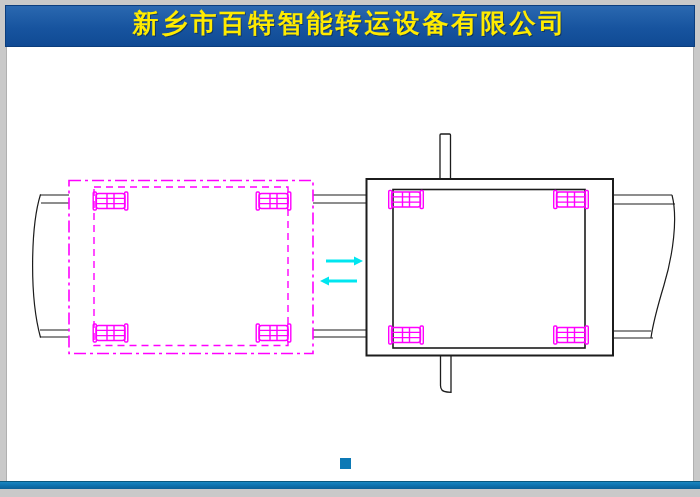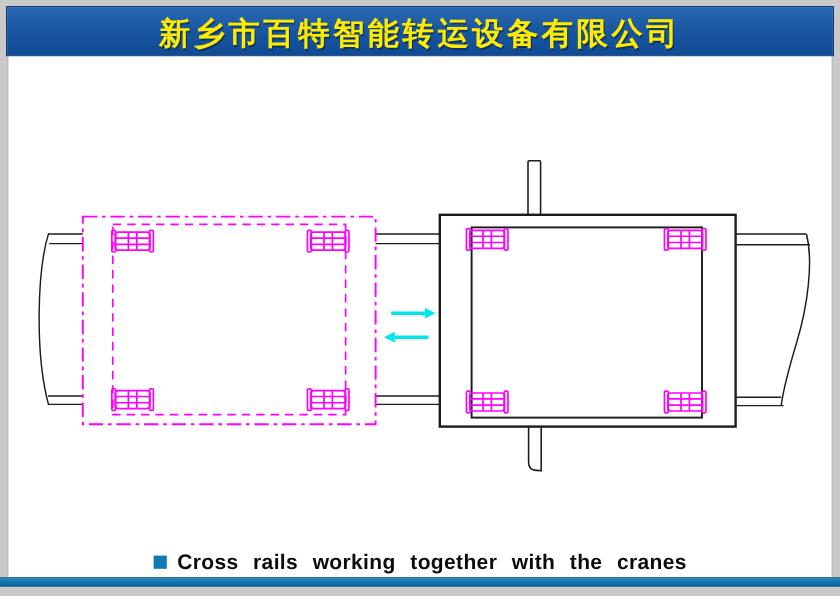--- a/index.html
+++ b/index.html
@@ -5,21 +5,21 @@
   * { margin:0; padding:0; box-sizing:border-box; }
   html,body { font-family:"Liberation Sans", sans-serif; }
   .page {
     position:relative; width:700px; height:497px;
     background:var(--page-gray,#c9c9c9); overflow:hidden;
   }
   .header {
     position:absolute; left:5px; top:5px; width:690px; height:42px;
     background:linear-gradient(180deg,var(--header-blue-top,#2a68b0) 0%, #17549f 55%, var(--header-blue-bottom,#104a94) 100%);
     border:1px solid #0b3d7d;
-    display:flex; align-items:flex-end; justify-content:center;
+    display:flex; align-items:flex-start; justify-content:center;
   }
   .header h1 {
     color:var(--title-yellow,#ffeb00);
     font-size:26px; font-weight:bold; letter-spacing:3px;
     text-shadow:1px 1px 0 rgba(0,0,0,0.35);
     white-space:nowrap;
   }
   .main {
     position:absolute; left:6px; top:47px; width:688px; height:434px;
     background:#ffffff;
@@ -119,18 +119,17 @@
         <polygon class="arrow-head" points="353,256.5 362,261 353,265.5"></polygon>
       </g>
       <g>
         <path class="arrow-line" d="M356,281 H328"></path>
         <polygon class="arrow-head" points="328,276.5 319,281 328,285.5"></polygon>
       </g>
     </svg>
 
     <div class="caption-row">
       <span class="bullet"></span>
-      <span class="caption-text">Cross rails working together with the cranes</span>
     </div>
   </div>
 
   <div class="footer-strip"></div>
 </div>
 
 </body></html>

